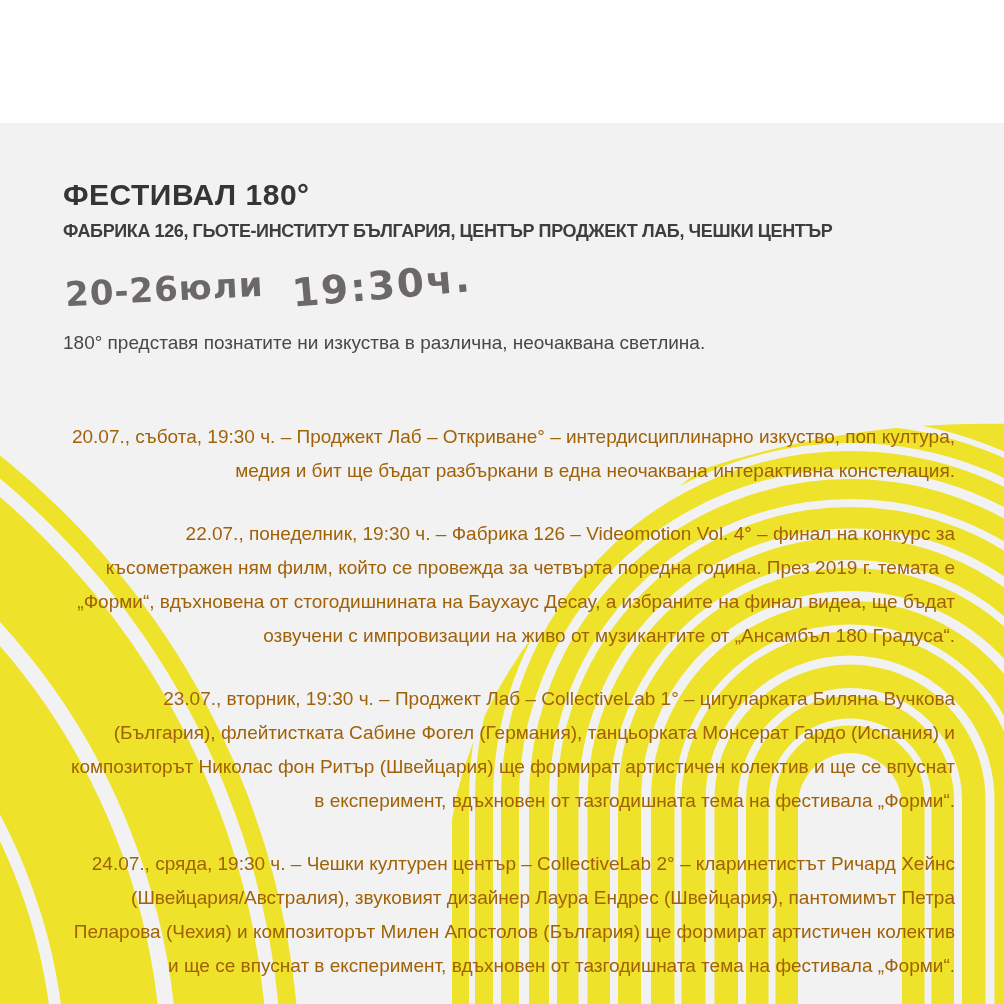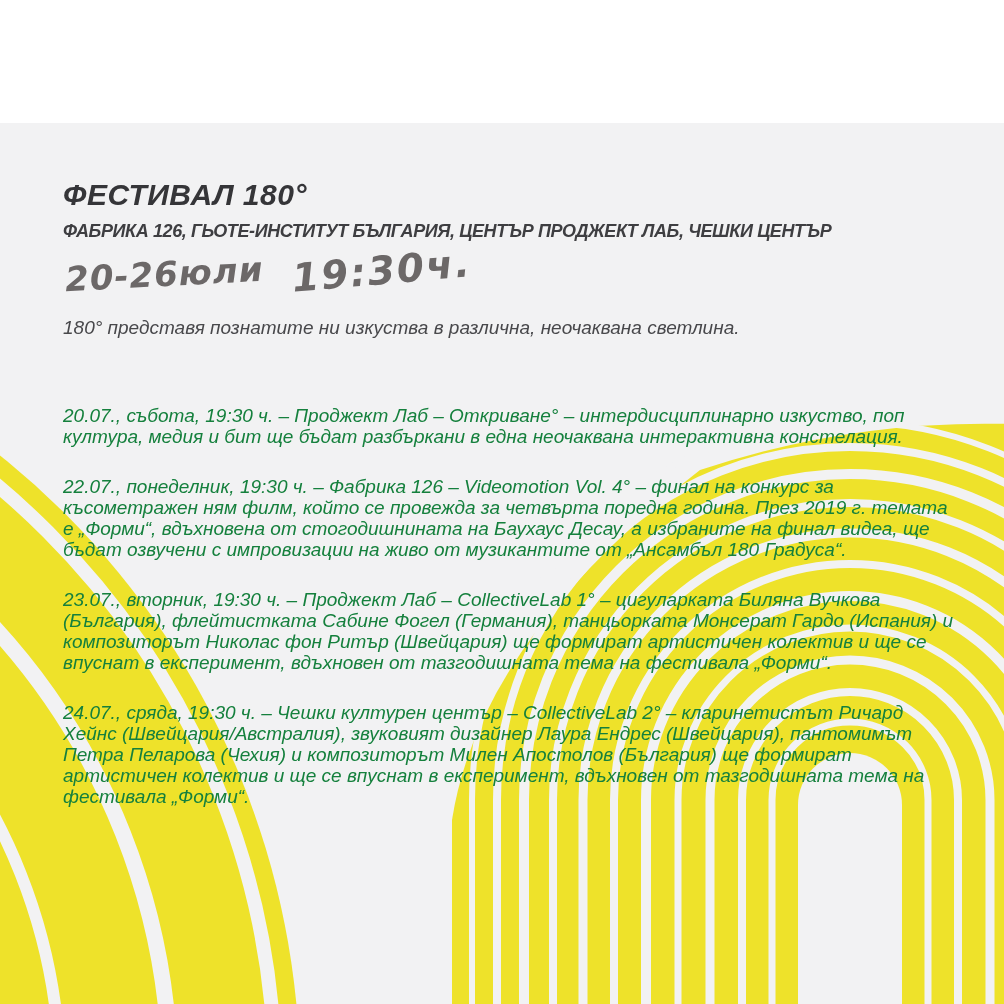--- a/index.html
+++ b/index.html
@@ -2,57 +2,57 @@
 <html><head>
 <meta charset="utf-8">
 <style>
   * { margin: 0; padding: 0; box-sizing: border-box; }
   html, body { width: 1004px; height: 1004px; }
   body {
     background: #ffffff;
     font-family: "Liberation Sans", sans-serif;
     overflow: hidden;
   }
-  .page { position: relative; width: 1004px; height: 788px; background: #ffffff; font-style: italic; }
+  .page { position: relative; width: 1004px; height: 788px; background: #ffffff; }
   .top-band { position: absolute; top: 0; left: 0; width: 1004px; height: 123px; background: #ffffff; }
   .panel {
     position: absolute; top: 123px; left: 0;
     width: 1004px; height: 881px;
     background: #f2f2f3;
     overflow: hidden;
   }
   .bg-art { position: absolute; top: -123px; left: 0; width: 1004px; height: 1004px; z-index: 0; pointer-events: none; }
   .yellow-fill { fill: #eee22a; }
   .gap-stroke { fill: none; stroke: #f2f2f3; stroke-linecap: round; }
   .hole-fill { fill: #f2f2f3; }
 
   .content { position: relative; z-index: 1; padding: 55px 0 0 63px; width: 960px; }
 
   .title {
     font-size: 30px; font-weight: 700; letter-spacing: 0.5px;
     color: #353538; margin-bottom: 9px; white-space: nowrap;
   }
   .venues {
     font-size: 18px; font-weight: 700; letter-spacing: -0.4px;
-    color: #3e3e41; margin-bottom: 8px; white-space: nowrap;
+    color: #3e3e41; margin-bottom: 23px; white-space: nowrap;
   }
   .handwritten {
     display: flex; align-items: baseline; gap: 28px;
     color: #6c6868; font-family: "DejaVu Sans", sans-serif;
     margin: 2px 0 12px 2px; height: 52px;
   }
   .hand-dates { font-size: 34px; font-weight: 700; letter-spacing: 1px; transform: rotate(-3deg); display: inline-block; }
   .hand-time  { font-size: 39px; font-weight: 700; letter-spacing: 2px; transform: rotate(-5deg) translateY(-2px); display: inline-block; }
   .intro {
     font-size: 19px; line-height: 27px; color: #48484b;
     margin-bottom: 64px; max-width: 900px;
   }
   .event {
-    font-size: 19px; line-height: 21px; color: #15803d;
-    margin-bottom: 29px; max-width: 892px;
+    font-size: 19px; line-height: 34px; color: #a16207;
+    margin-bottom: 29px; max-width: 892px; text-align: right;
   }
 </style>
 </head>
 <body>
 
 <div class="page">
   <div class="top-band"></div>
 
   <div class="panel">
 

